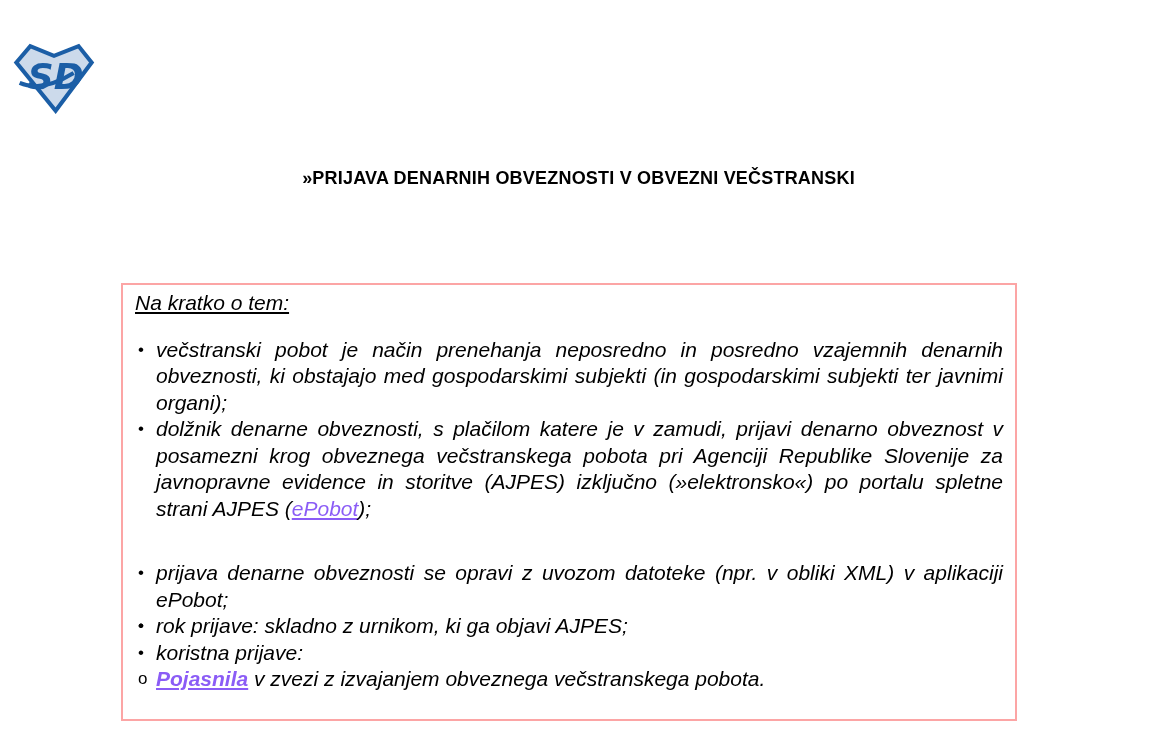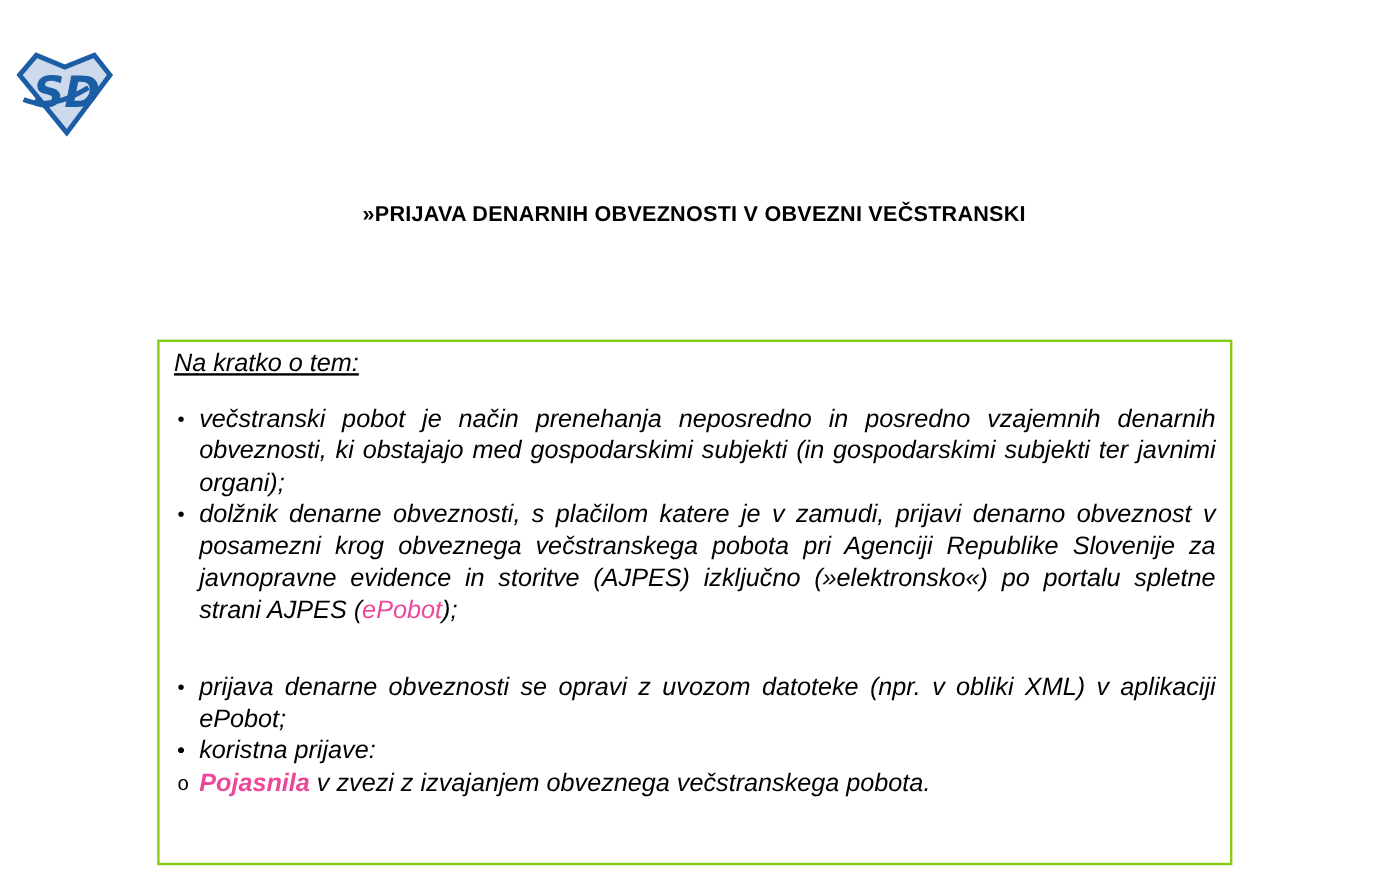--- a/index.html
+++ b/index.html
@@ -26,26 +26,26 @@
     top: 161px;
     width: 100%;
     text-align: center;
     font-weight: bold;
     font-size: 18px;
     line-height: 34px;
     letter-spacing: 0.2px;
   }
   .summary-box {
     position: absolute;
-    left: 131px;
+    left: 121px;
     top: 283px;
     width: 896px;
     height: 438px;
     box-sizing: border-box;
-    border: 2px solid #84cc16;
+    border: 2px solid #fca5a5;
     padding: 5px 12px 0 12px;
     font-size: 21px;
     line-height: 26.5px;
   }
   .summary-heading {
     font-style: italic;
     text-decoration: underline;
     margin-bottom: 20px;
   }
   ul.bullets {
@@ -63,21 +63,22 @@
     position: absolute;
     left: 3px;
     top: 0;
     font-style: normal;
     font-size: 17px;
   }
   li.gap-before { margin-top: 38px; }
   li.sub-item { padding-left: 77px; text-align: left; }
   li.sub-item .marker { left: 55px; font-size: 19px; font-style: italic; }
   a.doclink {
-    color: #ec4899;
+    color: #8b5cf6;
+    text-decoration: underline;
     cursor: pointer;
   }
   a.doclink.bold { font-weight: bold; }
 </style>
 </head>
 <body>
 
 <div class="page">
 
   <div class="logo">
@@ -111,20 +112,21 @@
         <span class="marker">•</span>
         <span>prijava denarne obveznosti se opravi z uvozom datoteke (npr. v obliki XML) v aplikaciji ePobot;</span>
       </li>
 
       <li>
         <span class="marker">•</span>
       </li>
 
       <li>
         <span class="marker">•</span>
+        <span>rok prijave: skladno z urnikom, ki ga objavi AJPES;</span>
       </li>
 
       <li>
         <span class="marker">•</span>
         <span>koristna prijave:</span>
       </li>
 
       <li class="sub-item">
         <span class="marker">o</span>
         <a class="doclink bold">Pojasnila</a><span> v zvezi z izvajanjem obveznega večstranskega pobota.</span>

